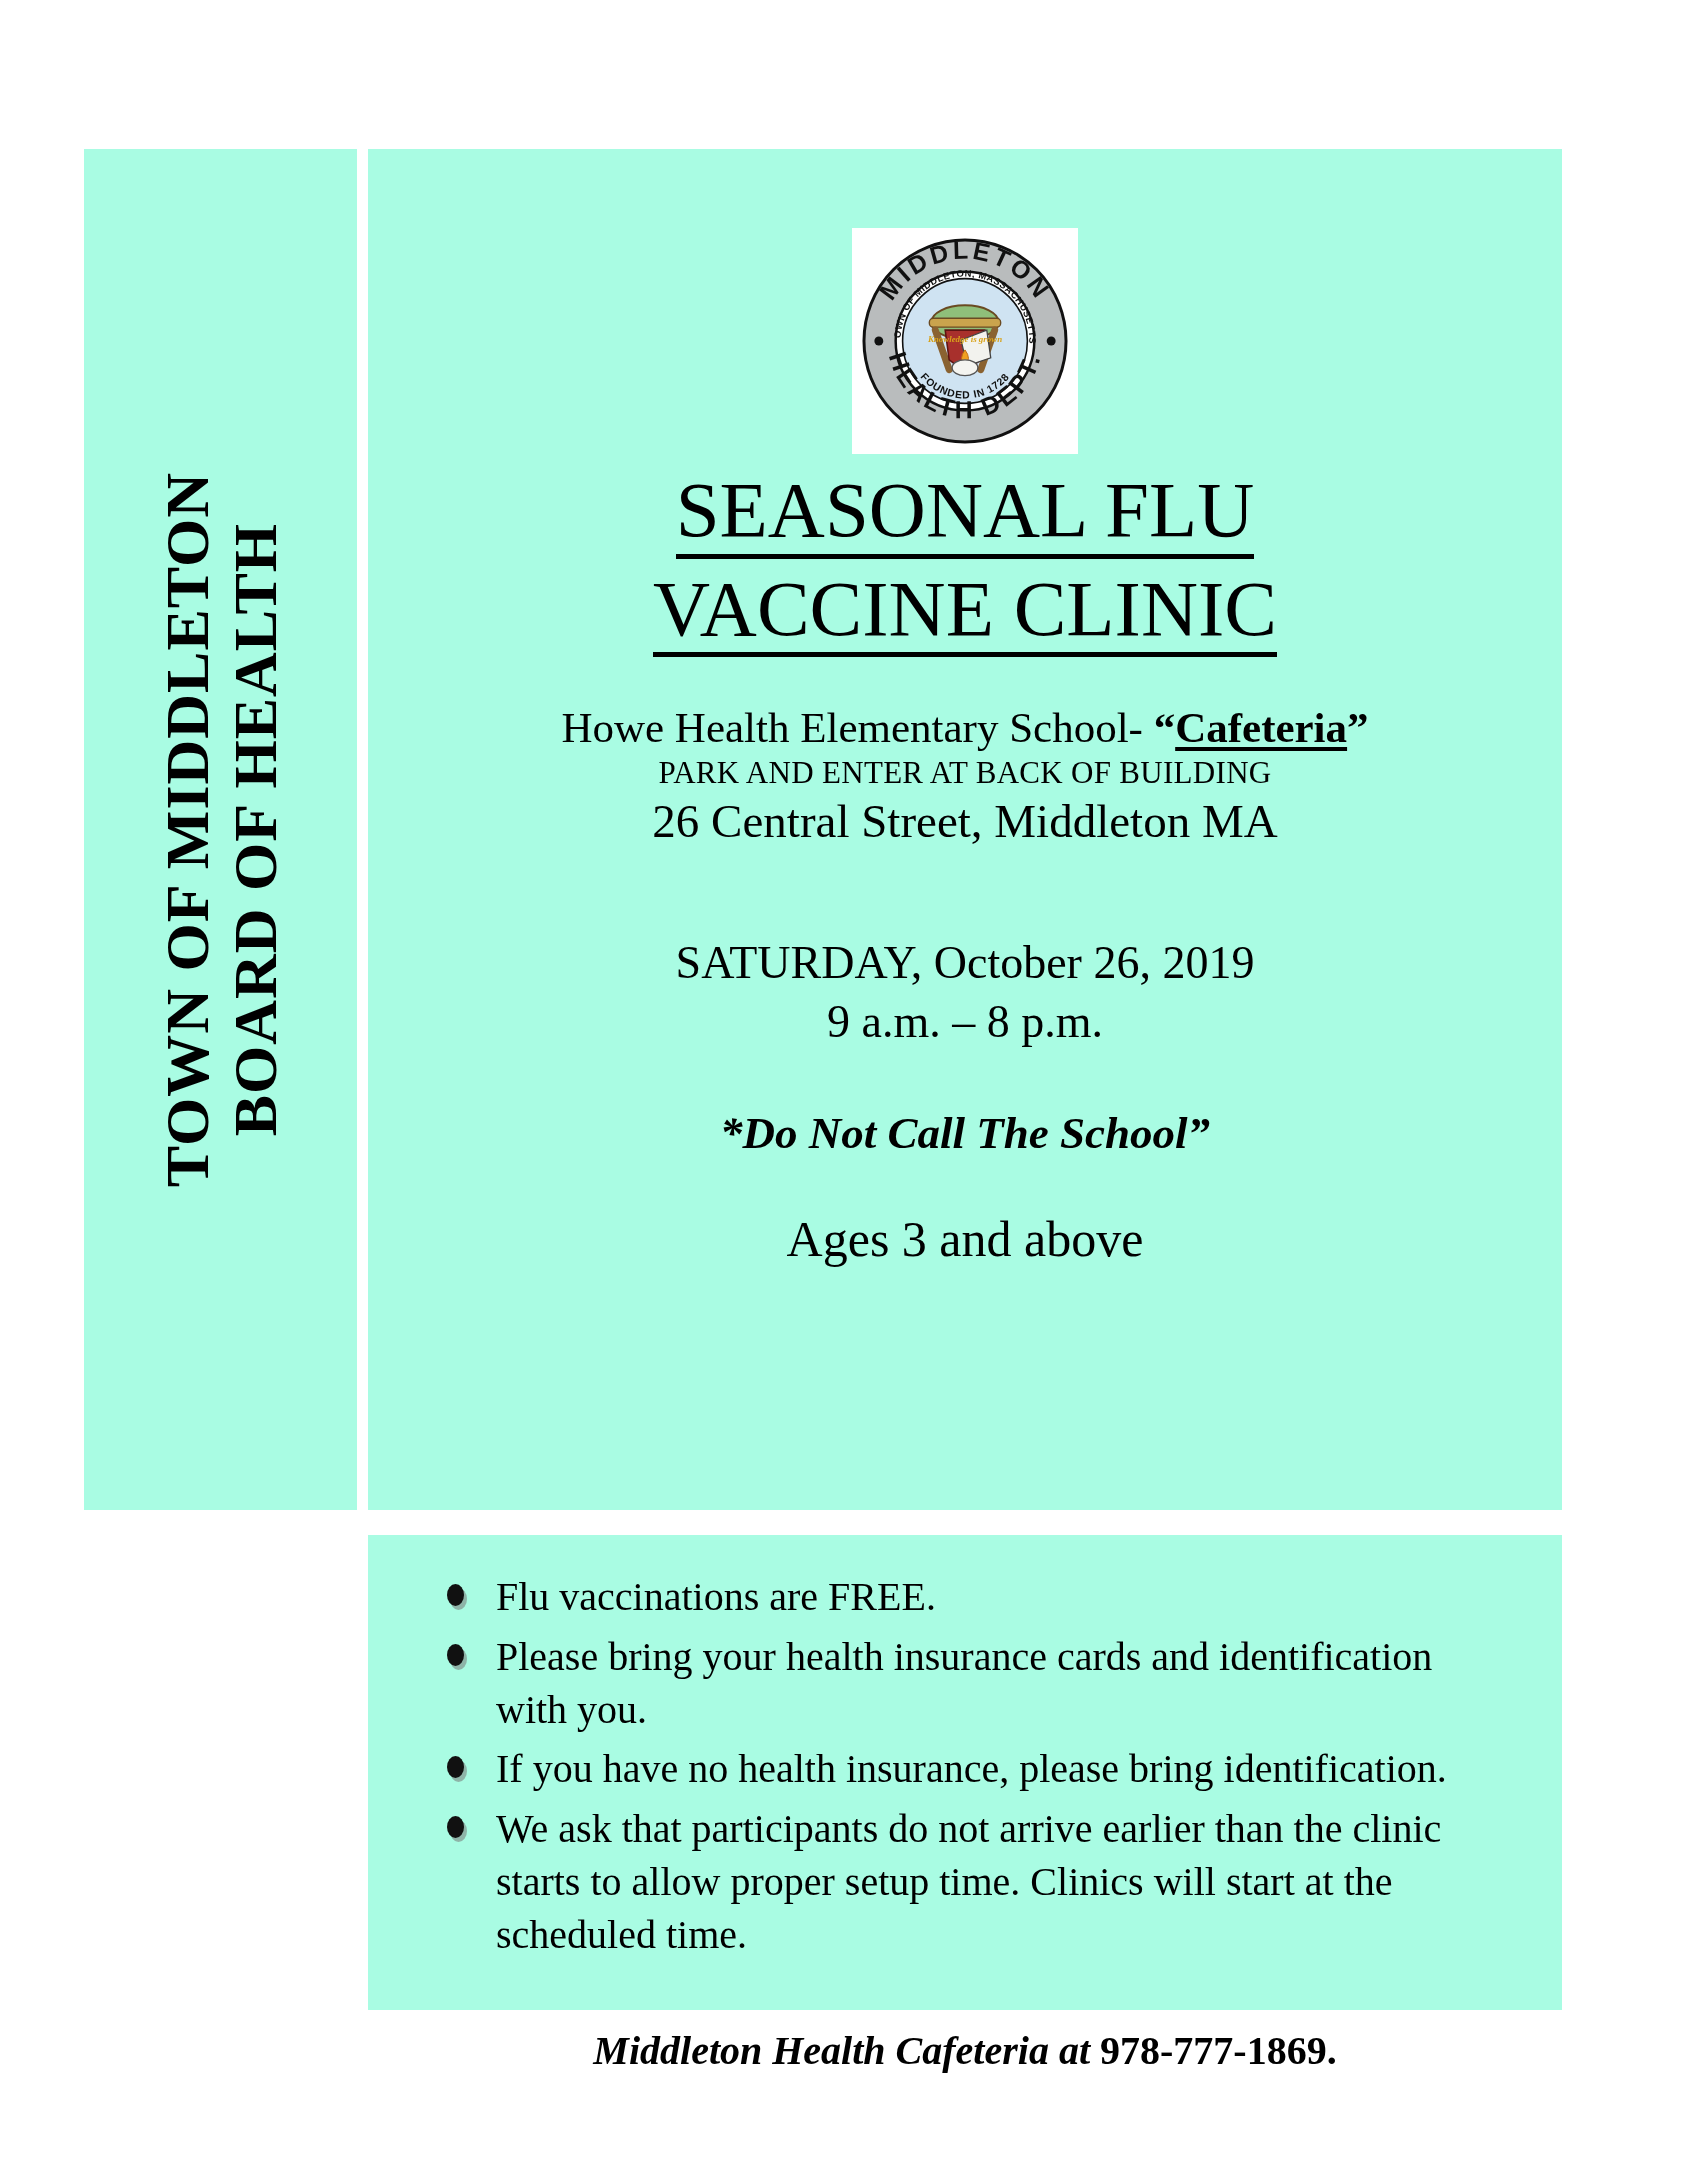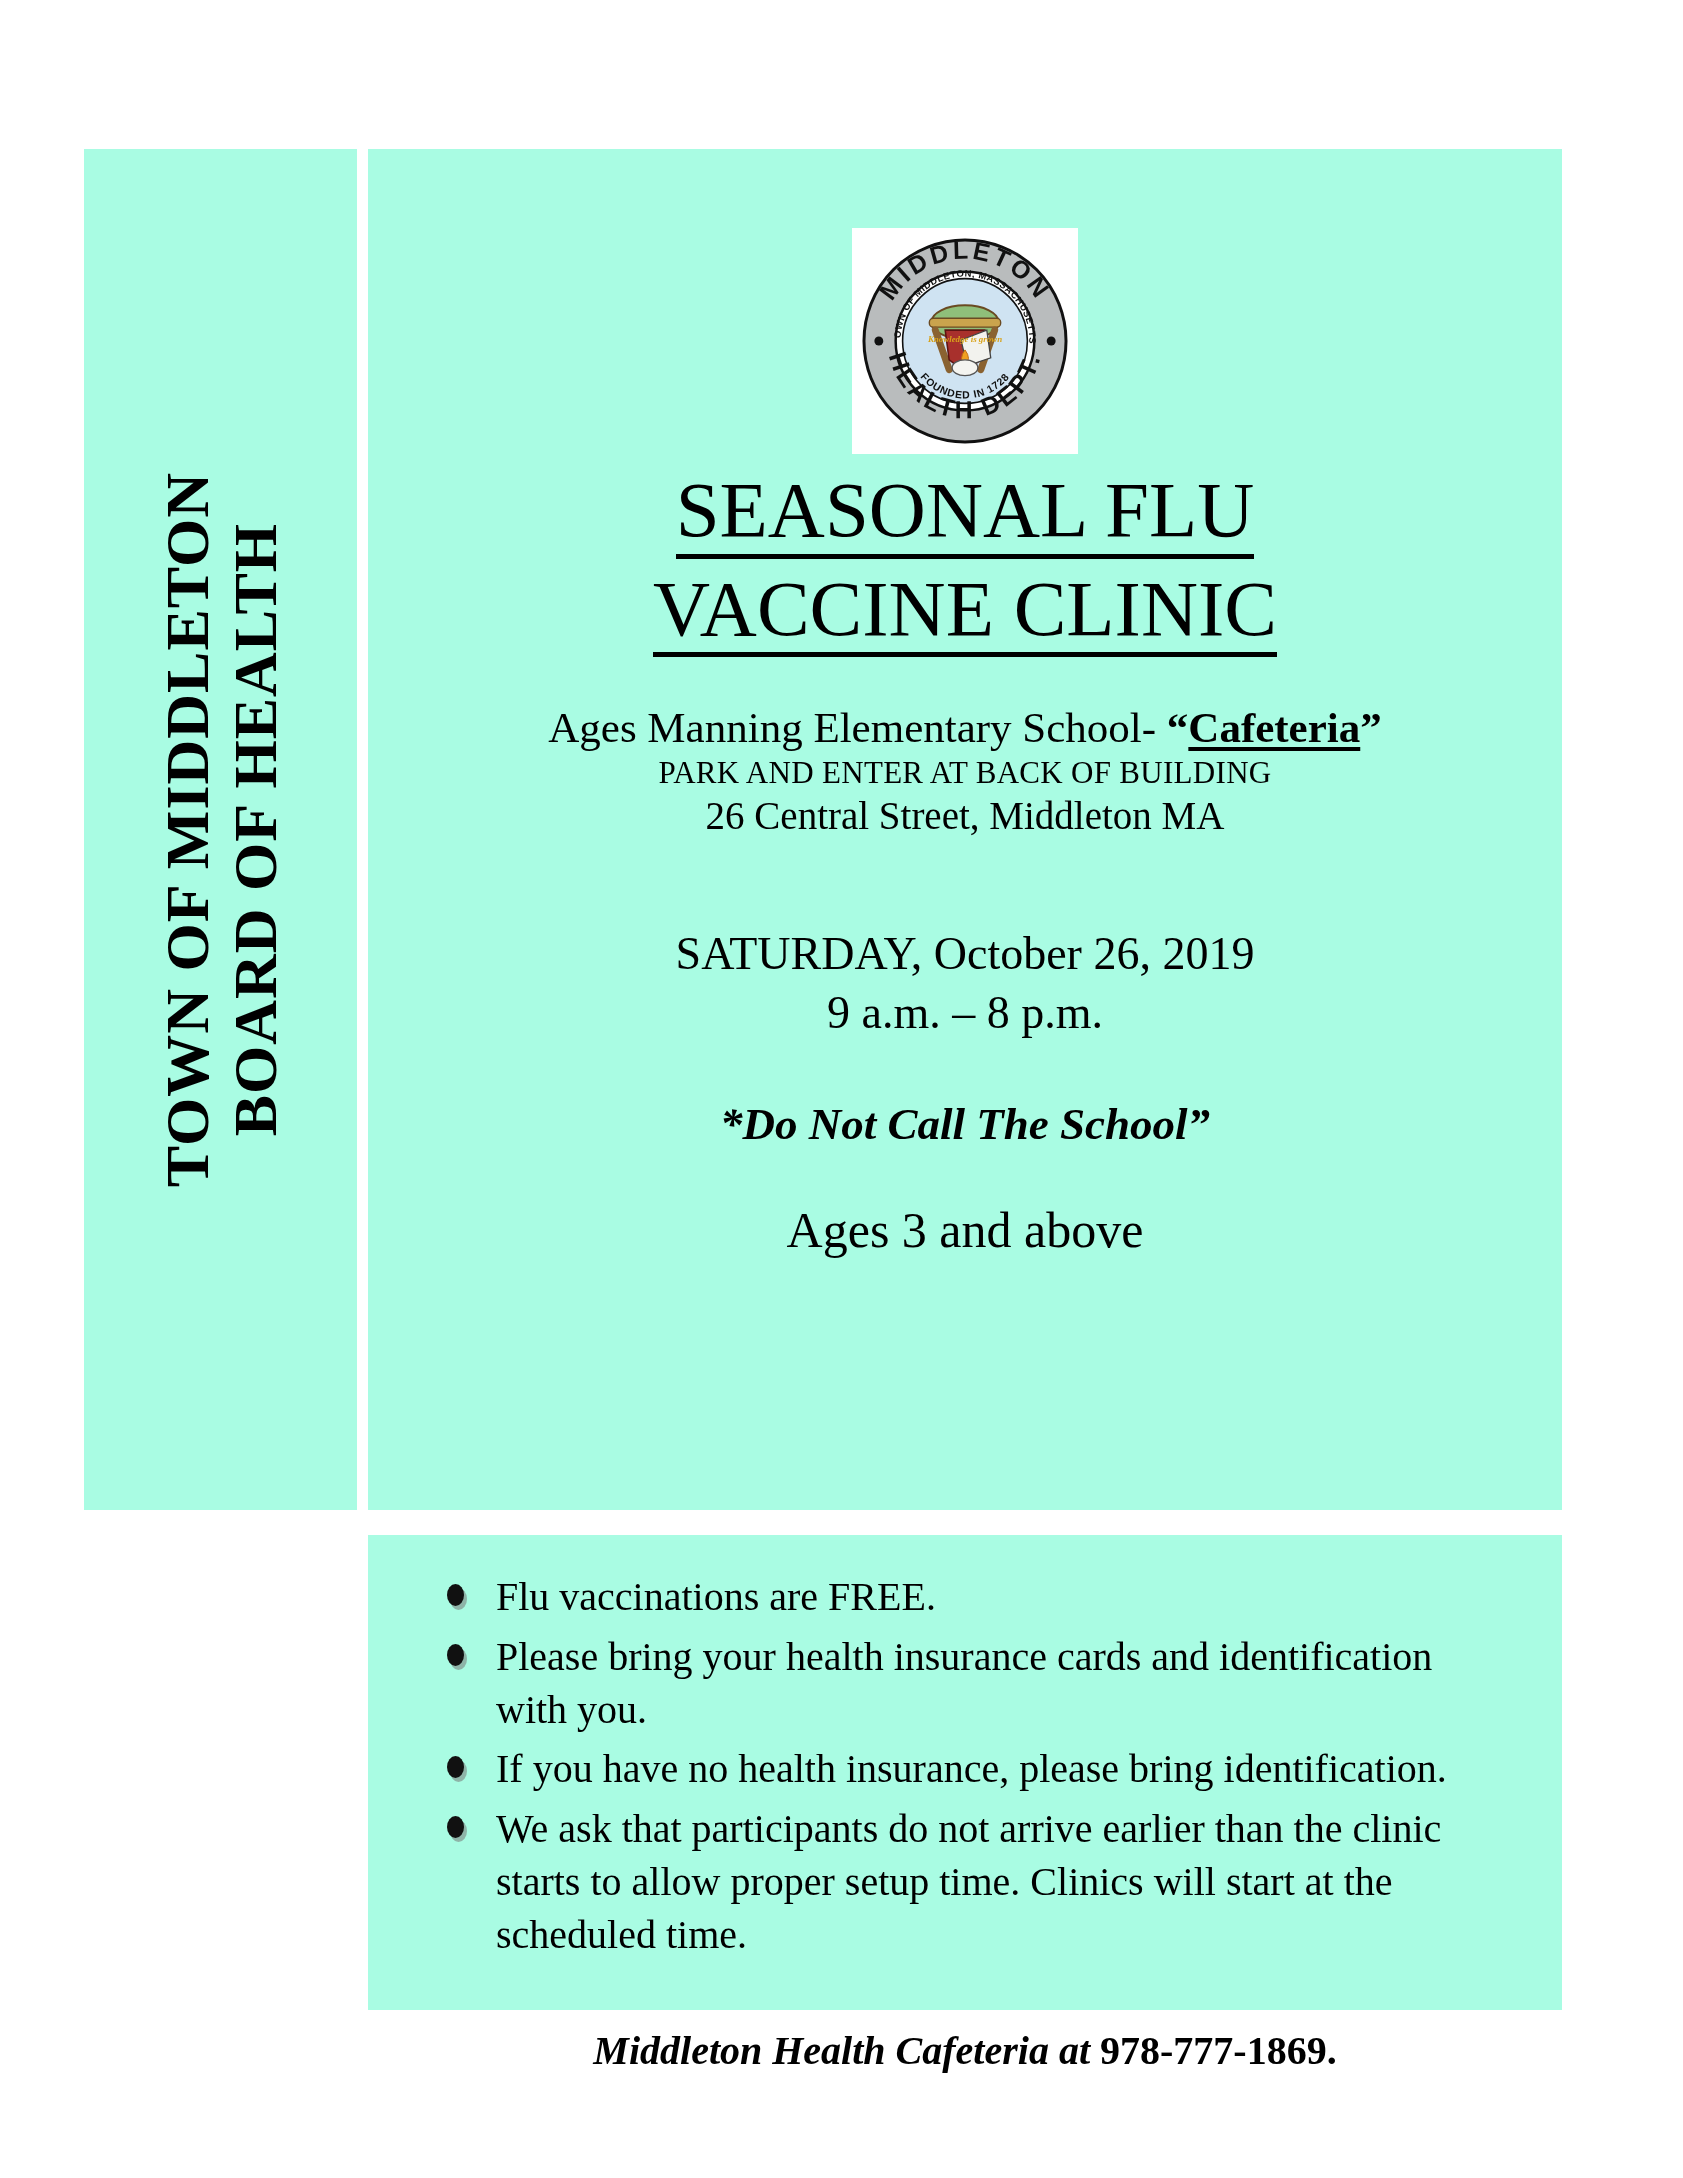--- a/index.html
+++ b/index.html
@@ -104,21 +104,21 @@
     font-weight: bold;
     text-decoration: underline;
     text-underline-offset: 5px;
   }
   .venue-sub {
     font-size: 31px;
     line-height: 1.25;
     letter-spacing: 0.3px;
   }
   .venue-addr {
-    font-size: 39px;
+    font-size: 47px;
     line-height: 1.2;
   }
 
   
   #date-block { margin-top: 85px; }
   .date-line { font-size: 46px; line-height: 1.28; }
 
   
   #notice-line {
     margin-top: 55px;
@@ -221,21 +221,21 @@
       </g>
     </svg>
   </div>
 
   <div id="title-block">
     <div><span class="title-line">SEASONAL FLU</span></div>
     <div id="title-line-2"><span class="title-line">VACCINE CLINIC</span></div>
   </div>
 
   <div id="venue-block">
-    <div class="venue-main"><span>Ages Manning Elementary School- </span><span class="venue-emph">“</span><span class="venue-emph-underline">Cafeteria</span><span class="venue-emph">”</span></div>
+    <div class="venue-main"><span>Howe Health Elementary School- </span><span class="venue-emph">“</span><span class="venue-emph-underline">Cafeteria</span><span class="venue-emph">”</span></div>
     <div class="venue-sub">PARK AND ENTER AT BACK OF BUILDING</div>
     <div class="venue-addr">26 Central Street, Middleton MA</div>
   </div>
 
   <div id="date-block">
     <div class="date-line">SATURDAY, October 26, 2019</div>
     <div class="date-line">9 a.m. – 8 p.m.</div>
   </div>
 
   <div id="notice-line">*Do Not Call The School”</div>

